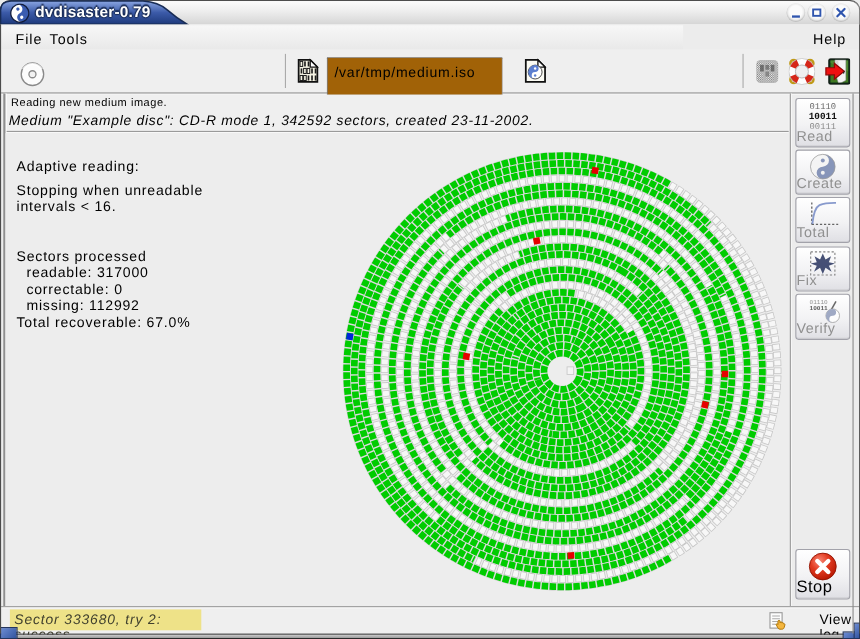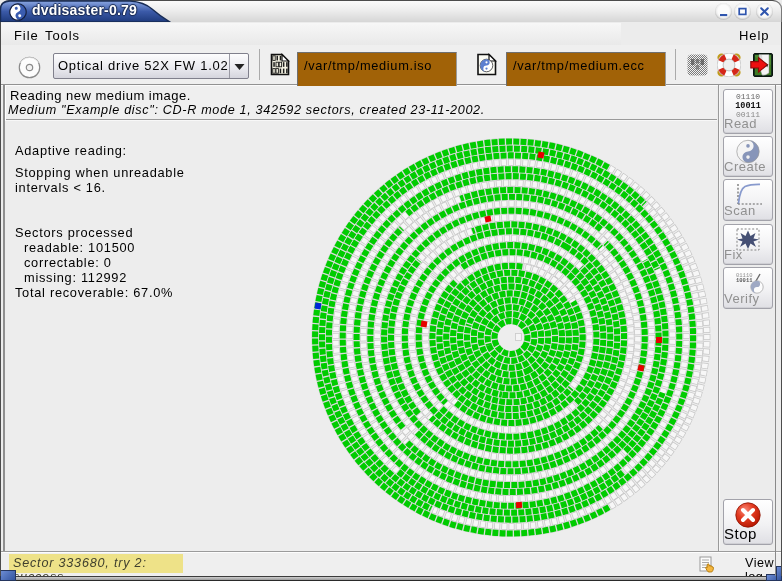--- a/index.html
+++ b/index.html
@@ -17,21 +17,21 @@
 #toolbar{left:1px;top:45px;width:780px;height:40px;background:#efefef;border-bottom:1px solid #929292;box-shadow:0 1px 0 #fbfbfb}
 .tsep{position:absolute;top:4px;width:1px;height:31px;background:#aaa}
 #combo{position:absolute;left:52px;top:8px;width:196px;height:26px;border:1px solid #80808c;border-radius:2px;background:linear-gradient(#fdfdfe,#e9e9ee 60%,#d5d5dd);}
 #combo .txt{position:absolute;left:4px;top:4px;font-size:13px;letter-spacing:0.75px}
 #combo .arr{position:absolute;right:0;top:0;width:19px;height:24px;border-left:1px solid #9a9aa4}
 #combo .arr svg{display:block}
 .entry{top:7px;height:35px;background:#a16207;border:1px solid #9a9a9a;border-top-color:#6f6f6f;border-left-color:#6f6f6f;border-radius:1px}
 .entry span{position:absolute;left:6px;top:5px;font-size:12.8px;letter-spacing:0.68px}
 
 #hdr{left:5px;top:86px;width:712px;height:34px;background:#efefef;border-bottom:1px solid #9a9a9a;box-shadow:0 1px 0 #f8f8f8}
-#hdr .l1{position:absolute;left:5px;top:2px;font-size:13px;letter-spacing:0.5px}
+#hdr .l1{position:absolute;left:5px;top:2px;font-size:10px;letter-spacing:0.5px}
 #hdr .l2{position:absolute;left:3px;top:17px;font-style:italic;font-size:12.6px;letter-spacing:0.68px}
 
 #content{left:5px;top:121px;width:713px;height:430px;background:#ededed}
 #lframe{left:3px;top:85px;width:2px;height:466px;background:#8f8f8f;box-shadow:1px 0 0 #fff}
 .tl{position:absolute;font-size:12.8px;letter-spacing:0.72px;white-space:pre}
 
 #sidesep{left:718px;top:85px;width:1px;height:466px;background:#9a9a9a;box-shadow:1px 0 0 #f6f6f6}
 .sbtn{left:723px;width:50px;overflow:hidden;border:1px solid #a2a2aa;border-radius:3px;background:linear-gradient(#ffffff,#f2f2f4 55%,#dfdfe4);box-shadow:inset 0 -1px 0 #cfcfd4;}
 .sbtn .lbl{position:absolute;left:0;right:0;bottom:2px;font-size:13px;letter-spacing:0.5px;color:#909090}
 .sbtn svg{display:block;margin:2px auto 0}
@@ -91,28 +91,20 @@
     <span style="left:44px">Tools</span>
     <span style="left:738px">Help</span>
   </div>
 
 <div id="toolbar" class="abs">
   <div class="abs" style="left:17px;top:11px"><svg width="23" height="23" viewBox="0 0 23 23">
 <circle cx="11.5" cy="11.5" r="10.2" fill="#fcfcfc" stroke="#8a8a8a" stroke-width="1.2"></circle>
 <path d="M3,7 A10,10 0 0 1 20,7" fill="none" stroke="#ffffff" stroke-width="2" opacity="0.8"></path>
 <circle cx="11.5" cy="11.5" r="3.2" fill="#f2f2f2" stroke="#8a8a8a" stroke-width="1.2"></circle>
 </svg></div>
-  <div id="combo">
-      <span class="txt">Optical drive 52X FW 1.02</span>
-      <span class="arr">
-        <svg width="19" height="24" viewBox="0 0 19 24">
-          <path d="M4.5,10 L14.5,10 L9.5,16 Z" fill="#222"></path>
-        </svg>
-      </span>
-    </div>
   <div class="tsep" style="left:258px"></div>
   <div class="abs" style="left:269px;top:8px"><svg width="20" height="23" viewBox="0 0 20 23">
         <path d="M1.5,1.5 L12,1.5 L18.5,8 L18.5,21.5 L1.5,21.5 Z" fill="#f6f4e4" stroke="#111" stroke-width="1.6"></path>
         <path d="M12,1.5 L12,8 L18.5,8 Z" fill="#fff" stroke="#111" stroke-width="1.2"></path>
         <rect x="2.8" y="2.8" width="2.4" height="4.6" fill="none" stroke="#1c1c1c" stroke-width="0.9"></rect>
         <rect x="6.5" y="2.8" width="1.5" height="4.6" fill="#1c1c1c"></rect>
         <rect x="9.7" y="2.8" width="1.5" height="4.6" fill="#1c1c1c"></rect>
         <rect x="3.3" y="9.2" width="1.5" height="4.6" fill="#1c1c1c"></rect>
         <rect x="6.0" y="9.2" width="2.4" height="4.6" fill="none" stroke="#1c1c1c" stroke-width="0.9"></rect>
         <rect x="9.2" y="9.2" width="2.4" height="4.6" fill="none" stroke="#1c1c1c" stroke-width="0.9"></rect>
@@ -128,23 +120,20 @@
       <span>/var/tmp/medium.iso</span>
     </div>
   <div class="abs" style="left:475px;top:8px"><svg width="21" height="23" viewBox="0 0 21 23">
 <path d="M2,1.5 L13,1.5 L19.5,8 L19.5,21.5 L2,21.5 Z" fill="#fbfbf4" stroke="#111" stroke-width="1.6"></path>
 <path d="M13,1.5 L13,8 L19.5,8 Z" fill="#fff" stroke="#111" stroke-width="1.2"></path>
 <circle cx="10.5" cy="12.5" r="6.3" fill="#fff" stroke="#333" stroke-width="0.8"></circle>
 <path d="M10.5,6.2 A6.3,6.3 0 0 0 10.5,18.8 A3.15,3.15 0 0 1 10.5,12.5 A3.15,3.15 0 0 0 10.5,6.2 Z" fill="#5c7fd0"></path>
 <circle cx="10.5" cy="9.3" r="1.1" fill="#fff"></circle>
         <circle cx="10.5" cy="15.6" r="1.1" fill="#5c7fd0"></circle>
 </svg></div>
-  <div class="entry abs" style="left:505px;width:160px">
-      <span>/var/tmp/medium.ecc</span>
-    </div>
   <div class="tsep" style="left:674px"></div>
   <div class="abs" style="left:686px;top:9px"><svg width="21" height="22" viewBox="0 0 21 22">
 <defs>
           <pattern id="dith" width="2" height="2" patternUnits="userSpaceOnUse">
 <rect width="1" height="1" fill="#7a7a7a"></rect>
             <rect x="1" y="1" width="1" height="1" fill="#7a7a7a"></rect>
           </pattern>
         </defs>
 <rect x="0.5" y="0.5" width="20" height="21" rx="4" fill="#f2f2f2"></rect>
 <rect x="0.5" y="0.5" width="20" height="21" rx="4" fill="url(#dith)"></rect>
@@ -189,21 +178,21 @@
     <div class="l1">Reading new medium image.</div>
     <div class="l2">Medium "Example disc": CD-R mode 1, 342592 sectors, created 23-11-2002.</div>
   </div>
 <div id="lframe" class="abs"></div>
 
 <div id="content" class="abs"></div>
 <div class="tl" style="left:15px;top:143px">Adaptive reading:</div>
 <div class="tl" style="left:15px;top:165px">Stopping when unreadable</div>
 <div class="tl" style="left:15px;top:180px">intervals &lt; 16.</div>
 <div class="tl" style="left:15px;top:225px">Sectors processed</div>
-<div class="tl" style="left:24px;top:240px">readable: 101500</div>
+<div class="tl" style="left:24px;top:240px">readable: 317000</div>
 <div class="tl" style="left:24px;top:255px">correctable: 0</div>
 <div class="tl" style="left:24px;top:270px">missing: 112992</div>
 <div class="tl" style="left:15px;top:285px">Total recoverable: 67.0%</div>
 <svg width="782" height="581" viewBox="0 0 782 581" style="position:absolute;left:0;top:0">
     <circle cx="511.0" cy="337.5" r="16.5" fill="none" stroke="#dcdcdc" stroke-width="6.9"></circle>
     <g transform="rotate(29 511.0 337.5)">
       <circle cx="511.0" cy="337.5" r="16.5" fill="none" stroke="#00cc00" stroke-width="6.1" stroke-dasharray="5.9 1.3" stroke-dashoffset="1.30"></circle>
     </g>
     <circle cx="511.0" cy="337.5" r="23.4" fill="none" stroke="#dcdcdc" stroke-width="6.9"></circle>
     <g transform="rotate(161 511.0 337.5)">
@@ -388,21 +377,21 @@
 </svg>
     <div class="lbl">Create</div>
   </div>
 <div class="sbtn abs" style="top:179px;height:42px">
     <svg width="48" height="25" viewBox="0 0 48 25">
 <g opacity="0.9">
 <path d="M14,2 L14,22 M14,22 L38,22" stroke="#555" stroke-width="1.2" stroke-dasharray="2 1.7" fill="none"></path>
 <path d="M14.5,21.5 Q16,7 21,4.5 Q26.5,2.2 36,2.4" stroke="#7c90c8" stroke-width="1.7" fill="none"></path>
 </g>
 </svg>
-    <div class="lbl">Scan</div>
+    <div class="lbl">Total</div>
   </div>
 <div class="sbtn abs" style="top:224px;height:41px">
     <svg width="48" height="25" viewBox="0 0 48 25">
 <g opacity="0.9">
 <rect x="13" y="2" width="22" height="21" fill="none" stroke="#777" stroke-width="1" stroke-dasharray="2 1.8"></rect>
 <path d="M24,3.5 L26.5,9 L31.5,6 L29.5,11.5 L35,12.5 L29.5,14.5 L32,20 L26.5,16.5 L24,22 L21.5,16.5 L16,20 L18.5,14.5 L13,12.5 L18.5,11.5 L16.5,6 L21.5,9 Z" fill="#323e66"></path>
 </g>
 </svg>
     <div class="lbl">Fix</div>
   </div>

